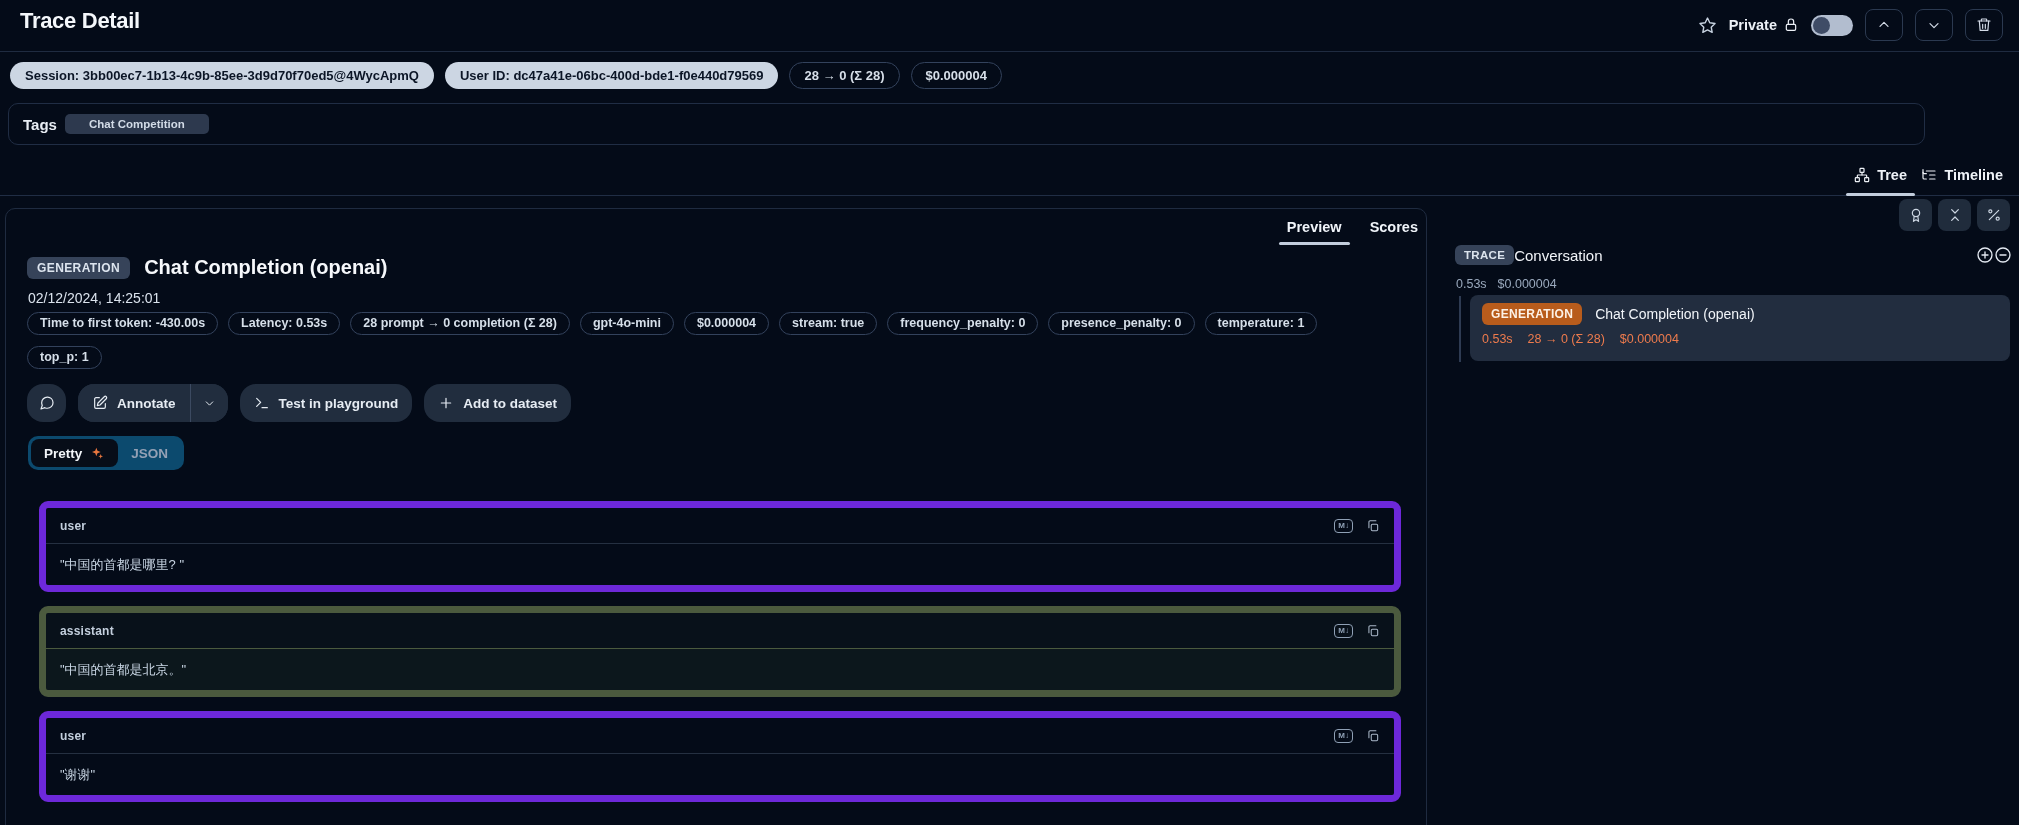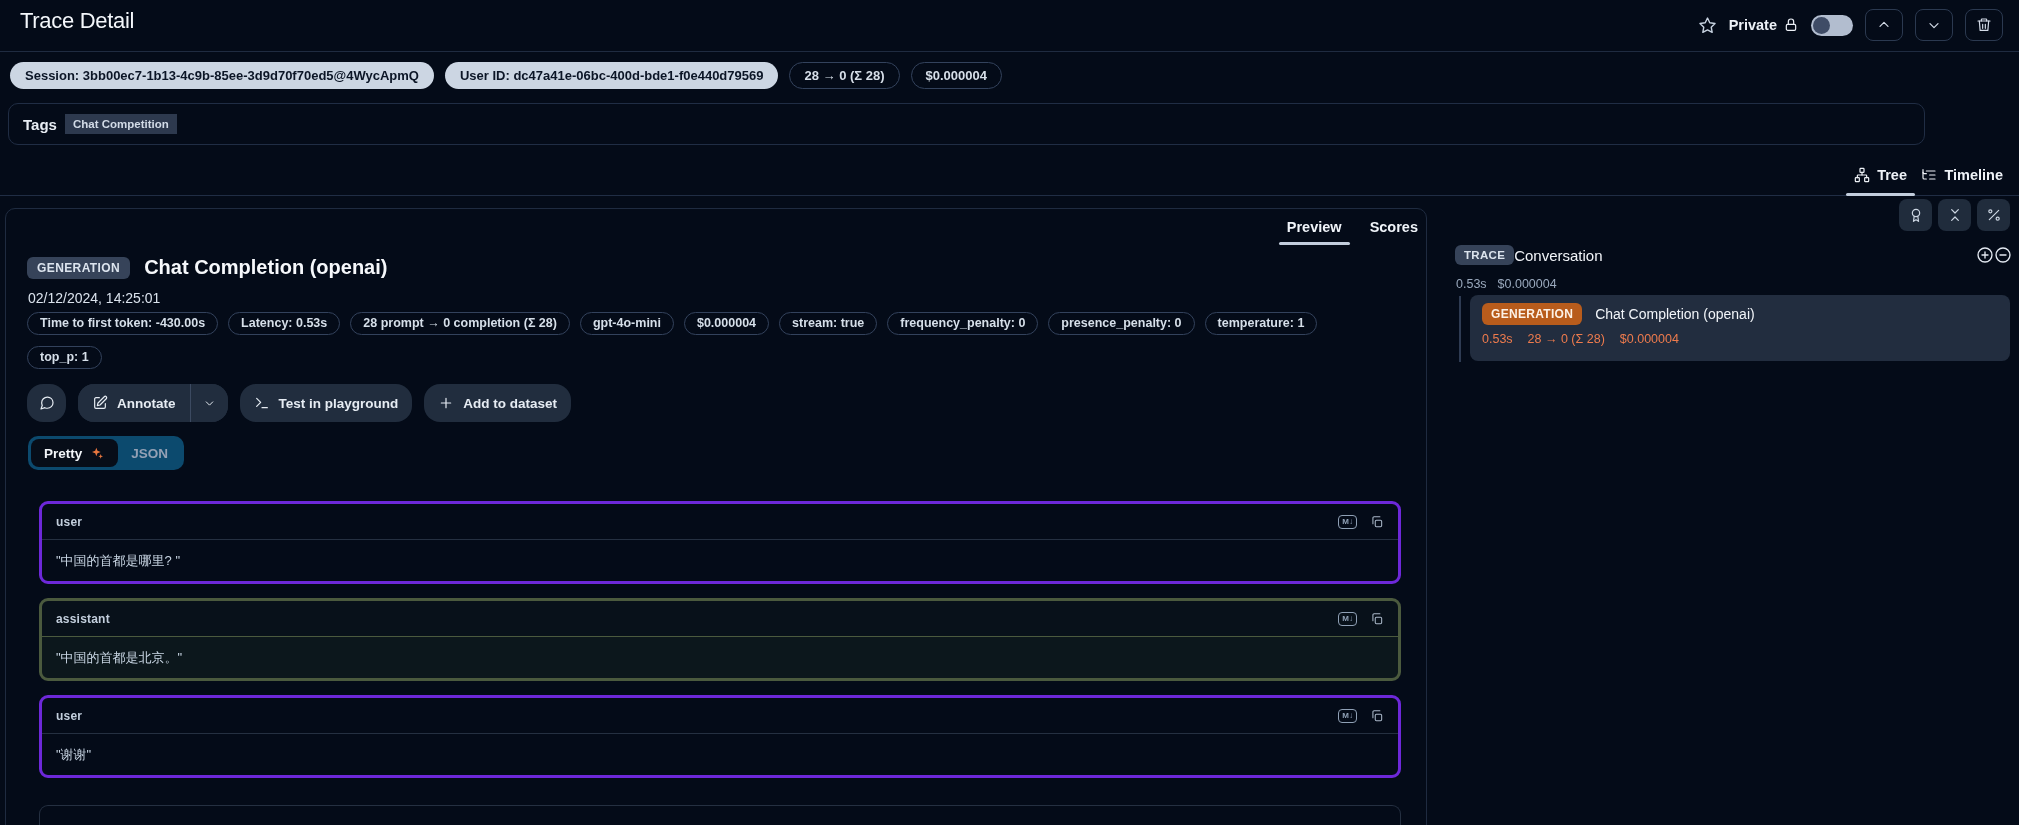--- a/index.html
+++ b/index.html
@@ -7,37 +7,37 @@
   body { font-family:"Liberation Sans","DejaVu Sans",sans-serif; }
   .page {
     position:relative; width:2019px; height:825px; overflow:hidden;
     background:var(--bg,#040b18); color:#e5ebf2;
   }
   svg { display:block; }
   .ic { stroke:currentColor; fill:none; stroke-width:1.8; stroke-linecap:round; stroke-linejoin:round; }
 
   
   .top-header { position:absolute; left:0; top:0; width:2019px; height:52px; border-bottom:1px solid var(--panel-border,#1f2b40); }
-  .page-title { position:absolute; left:20px; top:8px; font-size:22px; font-weight:normal; letter-spacing:-0.3px; color:#f4f7fb; }
+  .page-title { position:absolute; left:20px; top:8px; font-size:22px; font-weight:bold; letter-spacing:-0.3px; color:#f4f7fb; }
   .header-right { position:absolute; right:16px; top:8px; height:34px; display:flex; align-items:center; gap:12px; }
   .hdr-icon { color:#c7d2e0; cursor:pointer; }
   .private-group { display:flex; align-items:center; gap:6px; font-size:14.5px; font-weight:600; color:#edf1f7; }
   .toggle { position:relative; width:42px; height:21px; border-radius:12px; background:#b2bdcf; cursor:pointer; }
   .toggle .knob { position:absolute; left:2px; top:2px; width:17px; height:17px; border-radius:50%; background:#3f4c66; }
   .hdr-btn { width:38px; height:32px; border:1px solid #2b3950; border-radius:8px; display:flex; align-items:center; justify-content:center; color:#d4dce8; cursor:pointer; background:transparent; }
 
   
   .badge-row { position:absolute; left:10px; top:62px; display:flex; align-items:center; gap:11px; }
   .pill { background:var(--pill-bg,#ccd6e3); color:var(--pill-text,#0b1526); border-radius:999px; padding:6px 15px; font-size:13px; font-weight:600; cursor:pointer; }
   .pill-outline { background:transparent; color:#d7dfe9; border:1px solid #33425c; border-radius:999px; padding:5px 14px; font-size:13px; font-weight:600; }
 
   
   .tags-box { position:absolute; left:8px; top:103px; width:1917px; height:42px; border:1px solid #202d44; border-radius:10px; display:flex; align-items:center; padding:0 14px; gap:8px; }
   .tags-label { font-size:15px; font-weight:bold; color:#e8edf4; }
-  .tag-chip { background:#2d394e; color:#d2dbe7; border-radius:0; padding:4px 8px; font-size:11.5px; font-weight:600; cursor:pointer; }
+  .tag-chip { background:#2d394e; color:#d2dbe7; border-radius:5px; padding:4px 24px; font-size:11.5px; font-weight:600; cursor:pointer; }
 
   
   .view-tabs { position:absolute; left:0; top:150px; width:2019px; height:46px; border-bottom:1px solid #202d44; }
   .view-tab { position:absolute; bottom:0; height:40px; display:flex; align-items:center; gap:7px; font-size:14.5px; font-weight:600; color:#eef2f7; cursor:pointer; padding:0 4px; } 
   .vt-tree { position:absolute; right:108px; }
   .vt-timeline { position:absolute; right:12px; }
   .view-tab .underline { position:absolute; left:-4px; right:-4px; bottom:-1px; height:3px; border-radius:2px; background:#c2cddc; }
 
   
   .main-card { position:absolute; left:5px; top:208px; width:1422px; height:632px; border:1px solid var(--panel-border,#1f2b40); border-radius:10px; }
@@ -60,21 +60,21 @@
   .split .divider { width:1px; background:#3c4a61; margin:0; }
   .split .caret { padding:0 12px; }
 
   .format-toggle { position:absolute; left:22px; top:227px; background:#0c4a6e; border-radius:10px; padding:3px; display:flex; align-items:center; }
   .seg { display:flex; align-items:center; gap:7px; font-size:13.5px; font-weight:600; border-radius:8px; padding:6px 13px; cursor:pointer; }
   .seg.active { background:#070d18; color:#f2f5f9; }
   .seg.inactive { color:#94a1b5; }
   .sparkles { color:var(--sparkle,#e8773f); }
 
   .messages { position:absolute; left:33px; top:292px; width:1362px; }
-  .msg { border:3px solid #6d28d9; border-radius:9px; overflow:hidden; }
+  .msg { border:7px solid #6d28d9; border-radius:9px; overflow:hidden; }
   .msg + .msg { margin-top:14px; }
   .msg-head { height:36px; display:flex; align-items:center; padding:0 14px; border-bottom:1px solid #253041; }
   .msg-role { font-size:12px; font-weight:600; color:#c3cfdd; letter-spacing:0.2px; }
   .msg-head .spacer { flex:1; }
   .md-chip { border:1.4px solid #8fa0b5; color:#8fa0b5; border-radius:4px; font-size:8px; font-weight:bold; padding:2px 3px; line-height:1; cursor:pointer; }
   .copy-btn { color:#aab8c9; margin-left:13px; cursor:pointer; }
   .msg-body { height:41px; display:flex; align-items:center; padding:0 14px; font-size:13px; color:#c9d6e4; }
   .msg.assistant { border-color:var(--assistant-border,#4b5a3e); }
   .msg.assistant .msg-head { border-bottom-color:var(--assistant-border,#4b5a3e); background:rgba(121,166,72,0.04); }
   .msg.assistant .msg-body { background:rgba(121,166,72,0.08); }

